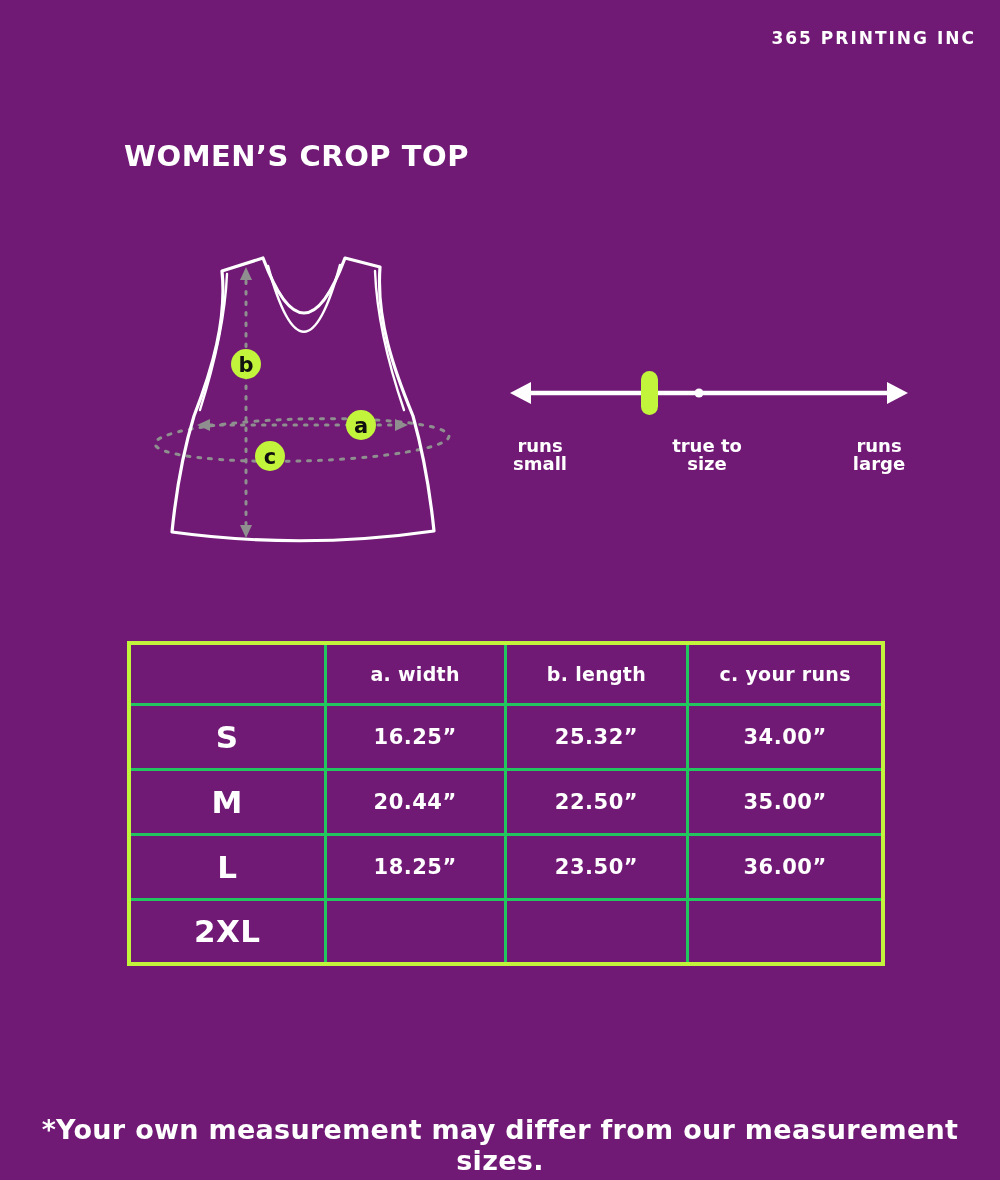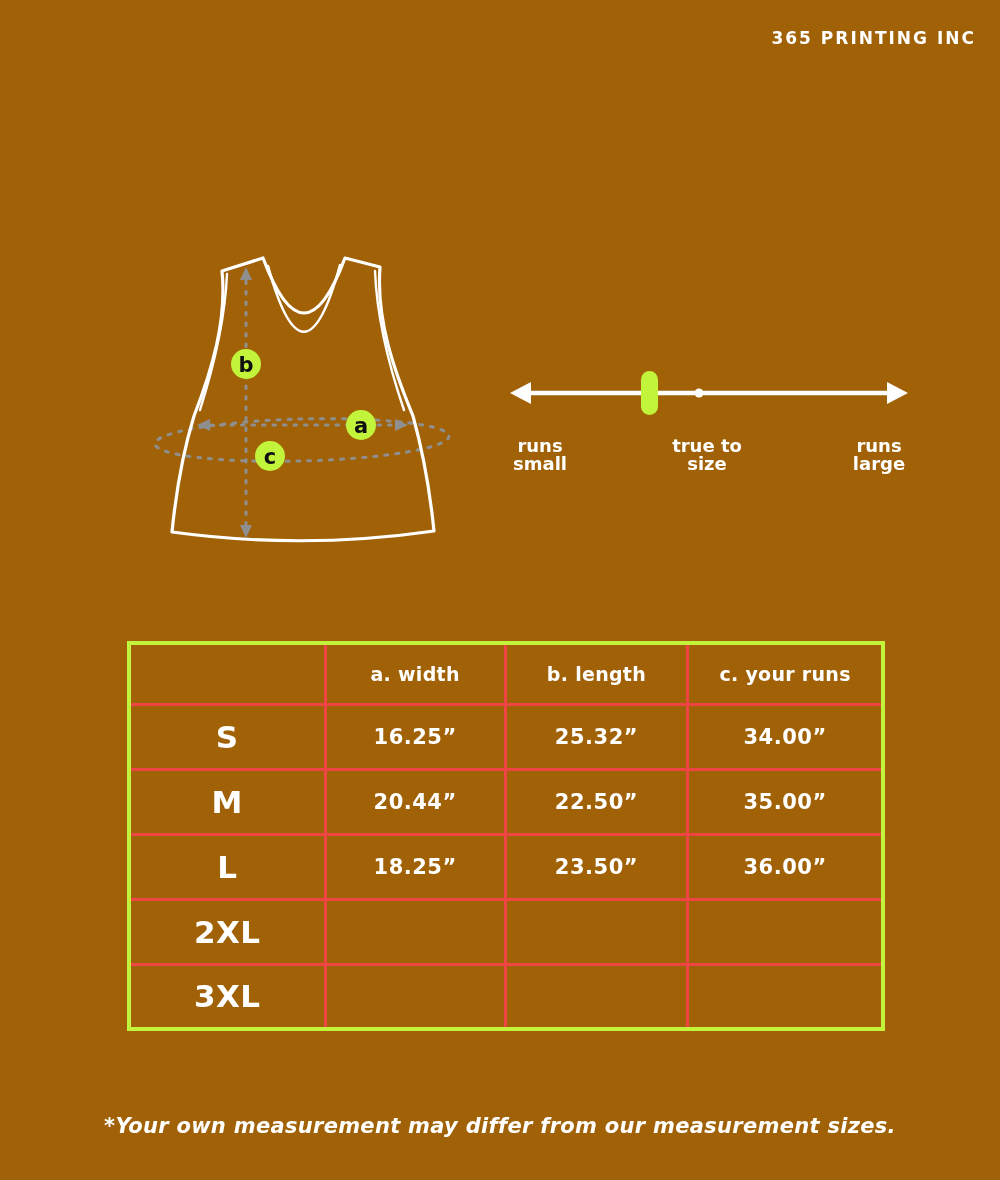--- a/index.html
+++ b/index.html
@@ -1,46 +1,47 @@
 <!DOCTYPE html>
 <html><head>
 <meta charset="utf-8">
 <style>
   html,body{margin:0;padding:0;background:#000;}
-  .page{position:relative;width:1000px;height:1180px;background:#a16207;overflow:hidden;
+  .page{position:relative;width:1000px;height:1180px;background:#701a75;overflow:hidden;
         font-family:"DejaVu Sans","Liberation Sans",sans-serif;color:#fff;}
   .brand{position:absolute;top:28px;right:24px;font-size:17px;font-weight:bold;
          letter-spacing:2px;color:#fff;white-space:nowrap;}
   .title{position:absolute;top:58px;left:58px;margin:0;font-size:76px;line-height:1;
          font-weight:bold;color:#c3f43c;letter-spacing:1px;}
   .subtitle{position:absolute;top:141px;left:124px;margin:0;font-size:29px;line-height:1.1;
             font-weight:bold;color:#fff;letter-spacing:0.5px;}
   .shirt-svg{position:absolute;left:140px;top:240px;width:335px;height:320px;overflow:visible;}
   .scale-svg{position:absolute;left:495px;top:350px;width:420px;height:125px;overflow:visible;}
   svg text{font-family:"DejaVu Sans","Liberation Sans",sans-serif;}
   .marker-letter{font-size:21px;font-weight:bold;fill:#101010;}
   .scale-label{font-size:18px;font-weight:bold;fill:#ffffff;}
   .size-table{position:absolute;left:127px;top:641px;width:758px;border-collapse:collapse;
               table-layout:fixed;border:4px solid #c3f43c;}
-  .size-table td{border:3px solid #ef4444;text-align:center;vertical-align:middle;
+  .size-table td{border:3px solid #22c55e;text-align:center;vertical-align:middle;
                  color:#fff;padding:0;}
   .size-table tr{height:65px;}
   .size-table tr.head-row{height:61px;}
   .head-cell{font-size:19px;font-weight:bold;letter-spacing:0.3px;}
   .size-cell{font-size:31px;font-weight:bold;letter-spacing:0.5px;}
   .val-cell{font-size:21px;font-weight:bold;letter-spacing:0.5px;}
   .footnote{position:absolute;top:1114px;left:0;width:100%;text-align:center;
-            font-size:21px;font-weight:bold;color:#fff;letter-spacing:0.3px;font-style:italic;}
+            font-size:27px;font-weight:bold;color:#fff;letter-spacing:0.3px;}
 </style>
 </head>
 <body>
 
 <div class="page">
 
   <div class="brand">365 PRINTING INC</div>
+  <h2 class="subtitle">WOMEN’S CROP TOP</h2>
 
   <svg class="shirt-svg" viewBox="140 240 335 320">
 
     <ellipse cx="302" cy="440" rx="147" ry="21" transform="rotate(-1.5 302 440)" fill="none" stroke="#8f8f8f" stroke-width="3" stroke-dasharray="3 8" stroke-linecap="round"></ellipse>
 
     <path d="M 222 271 L 263 258 Q 304 368 345 258 L 380 267
              C 376 320 394 370 413 416 C 423 452 430 492 434 531
              Q 303 550 172 532 C 176 492 183 452 194 416
              C 212 370 227 320 222 271 Z" fill="none" stroke="#ffffff" stroke-width="3.2" stroke-linejoin="round" stroke-linecap="round"></path>
     <path d="M 268 266 Q 304 398 340 265" fill="none" stroke="#ffffff" stroke-width="2.6" stroke-linecap="round"></path>
@@ -108,24 +109,18 @@
         <td class="val-cell">18.25”</td>
         <td class="val-cell">23.50”</td>
         <td class="val-cell">36.00”</td>
       </tr>
       <tr>
         <td class="size-cell">2XL</td>
         <td class="val-cell"></td>
         <td class="val-cell"></td>
         <td class="val-cell"></td>
       </tr>
-      <tr>
-        <td class="size-cell">3XL</td>
-        <td class="val-cell"></td>
-        <td class="val-cell"></td>
-        <td class="val-cell"></td>
-      </tr>
     </tbody>
   </table>
 
   <div class="footnote">*Your own measurement may differ from our measurement sizes.</div>
 
 </div>
 
 </body></html>

